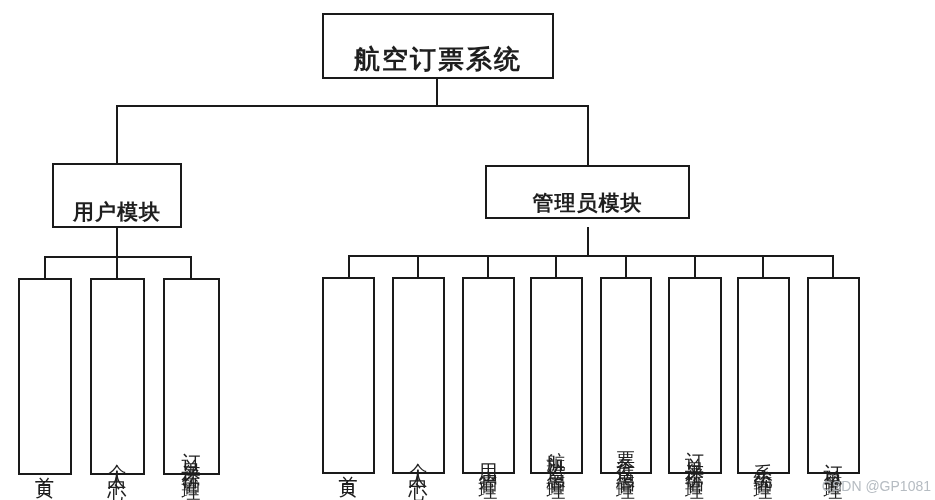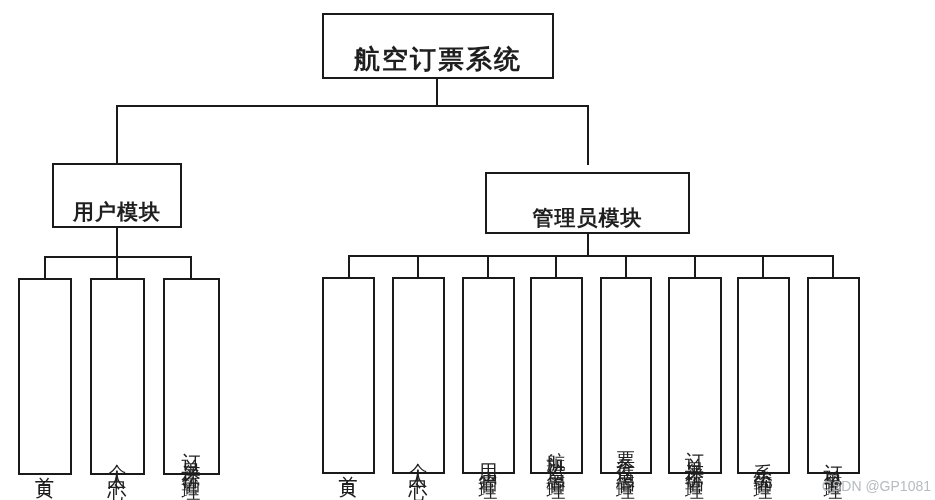--- a/index.html
+++ b/index.html
@@ -32,21 +32,21 @@
     color:var(--text);
   }
   .root-box{
     left:322px;top:13px;width:232px;height:66px;
     font-size:26px;font-weight:700;letter-spacing:2px;
   }
   .module-box{
     font-size:21px;font-weight:700;letter-spacing:1px;
   }
   .user-module{left:52px;top:163px;width:130px;height:65px;}
-  .admin-module{left:485px;top:165px;width:205px;height:62px;margin-top:7px;}
+  .admin-module{left:485px;top:165px;width:205px;height:54px;}
   .leaf{
     font-size:19px;font-weight:400;
   }
   .leaf .vtext{
     writing-mode:vertical-rl;
     text-orientation:upright;
     letter-spacing:6px;
     line-height:1;
     color:var(--text);
   }

